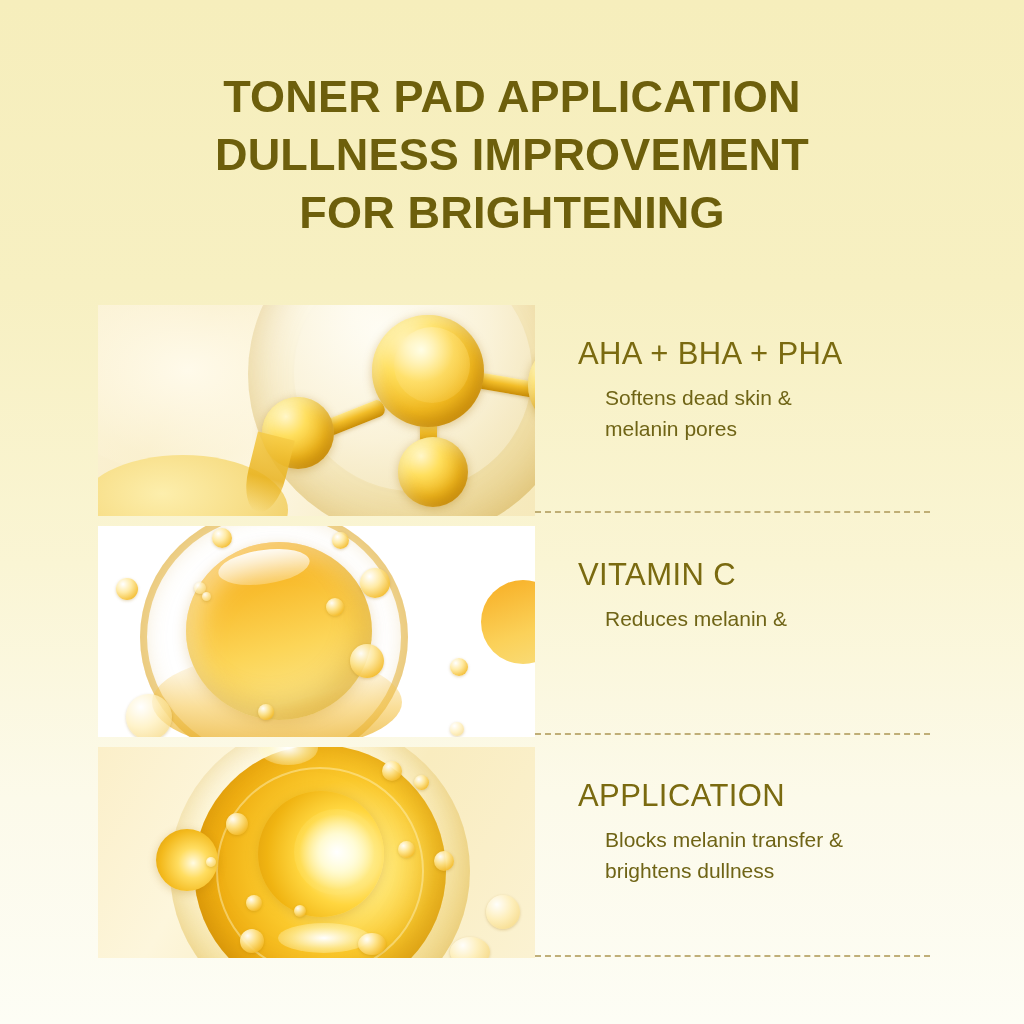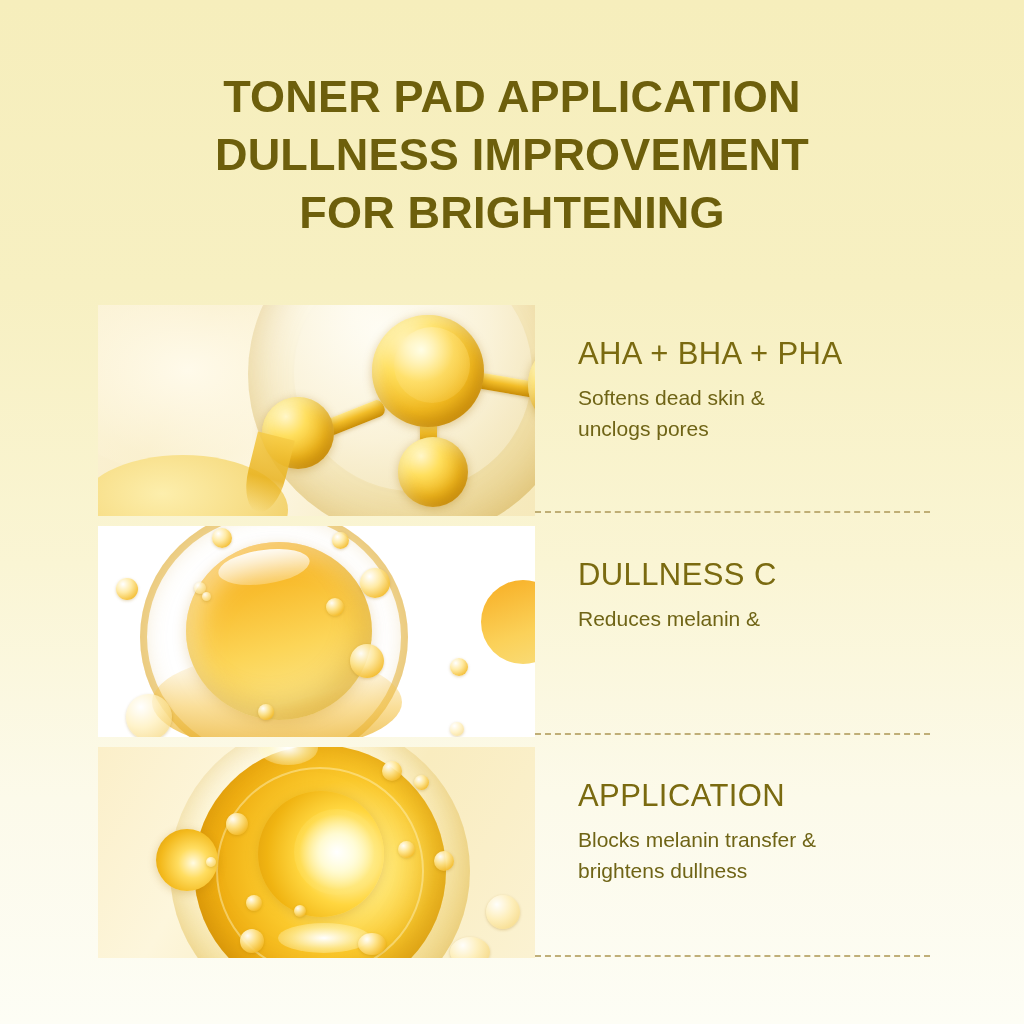--- a/index.html
+++ b/index.html
@@ -52,20 +52,21 @@
     line-height: 38px;
     color: #7a6a10;
     letter-spacing: 0.4px;
     margin-bottom: 9px;
     white-space: nowrap;
   }
   .ing-desc {
     font-size: 21px;
     line-height: 31px;
     color: #6f6416;
+    margin-left: 27px;
   }
 
   .divider {
     position: absolute;
     left: 535px;
     width: 395px;
     height: 0;
     border-top: 2px dashed #b6a265;
     opacity: .85;
   }
@@ -229,21 +230,21 @@
       <div class="blob b-left"></div>
       <div class="blob b-bot"></div>
       <div class="blob b-right"></div>
       <div class="blob b-main"></div>
       <div class="b-main-in"></div>
       <div class="drip"></div>
     </div>
     <div class="text-col">
       <div class="ing-title">AHA + BHA + PHA</div>
       <div class="ing-desc">Softens dead skin &amp;</div>
-      <div class="ing-desc">unclogs pores</div>
+      <div class="ing-desc">melanin pores</div>
     </div>
   </div>
 
   <div class="row">
     <div class="thumb p2">
       <div class="outer"></div>
       <div class="outer-ring"></div>
       <div class="sweep"></div>
       <div class="inner"></div>
       <div class="inner-hl"></div>
@@ -256,21 +257,21 @@
       <div class="bub" style="left:228px; top:72px; width:18px; height:18px;"></div>
       <div class="bub" style="left:252px; top:118px;width:34px; height:34px;"></div>
       <div class="bub" style="left:352px; top:132px;width:18px; height:18px;"></div>
       <div class="bub" style="left:160px; top:178px;width:16px; height:16px;"></div>
       <div class="bub bub-s" style="left:96px; top:56px; width:12px; height:12px;"></div>
       <div class="bub bub-s" style="left:104px;top:66px; width:9px;  height:9px;"></div>
       <div class="bub bub-s" style="left:28px; top:168px;width:46px; height:46px;"></div>
       <div class="bub bub-s" style="left:352px;top:196px;width:14px; height:14px;"></div>
     </div>
     <div class="text-col">
-      <div class="ing-title">DULLNESS C</div>
+      <div class="ing-title">VITAMIN C</div>
       <div class="ing-desc">Reduces melanin &amp;</div>
     </div>
   </div>
 
   <div class="row">
     <div class="thumb p3">
       <div class="shell"></div>
       <div class="core"></div>
       <div class="core-ring"></div>
       <div class="inner-bub"></div>

